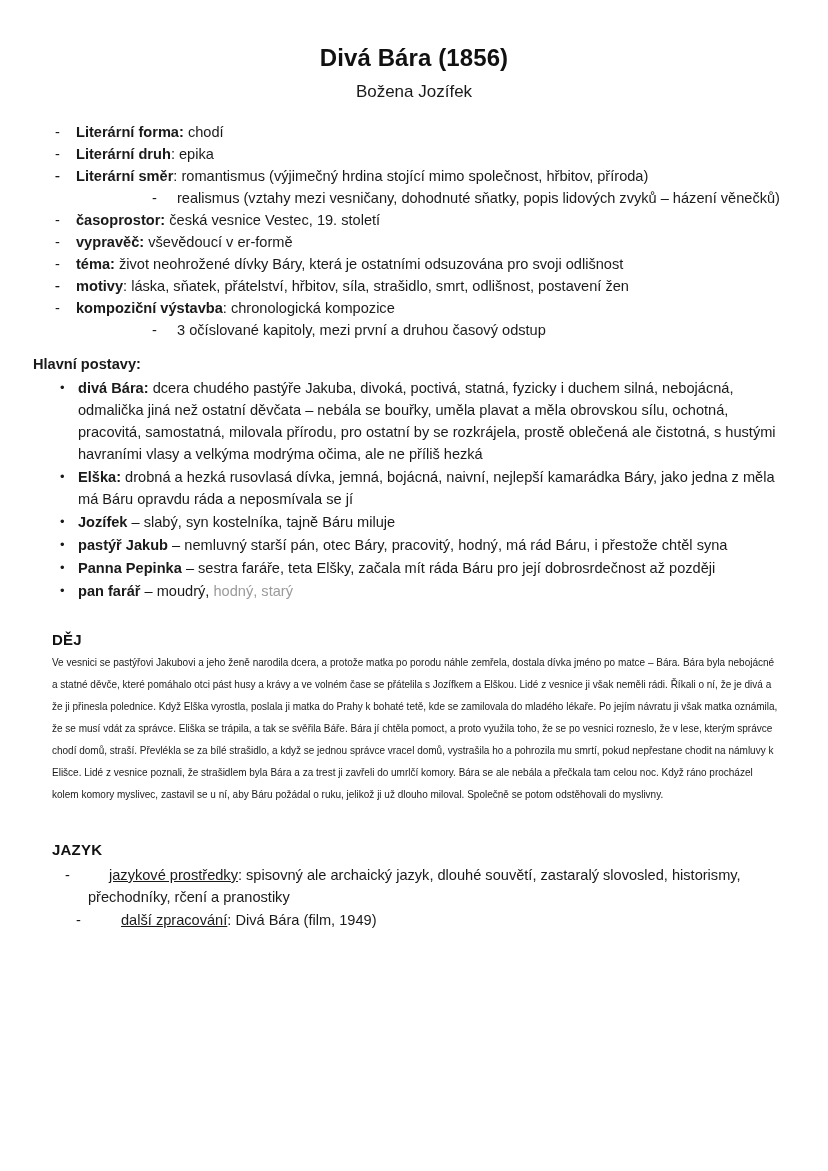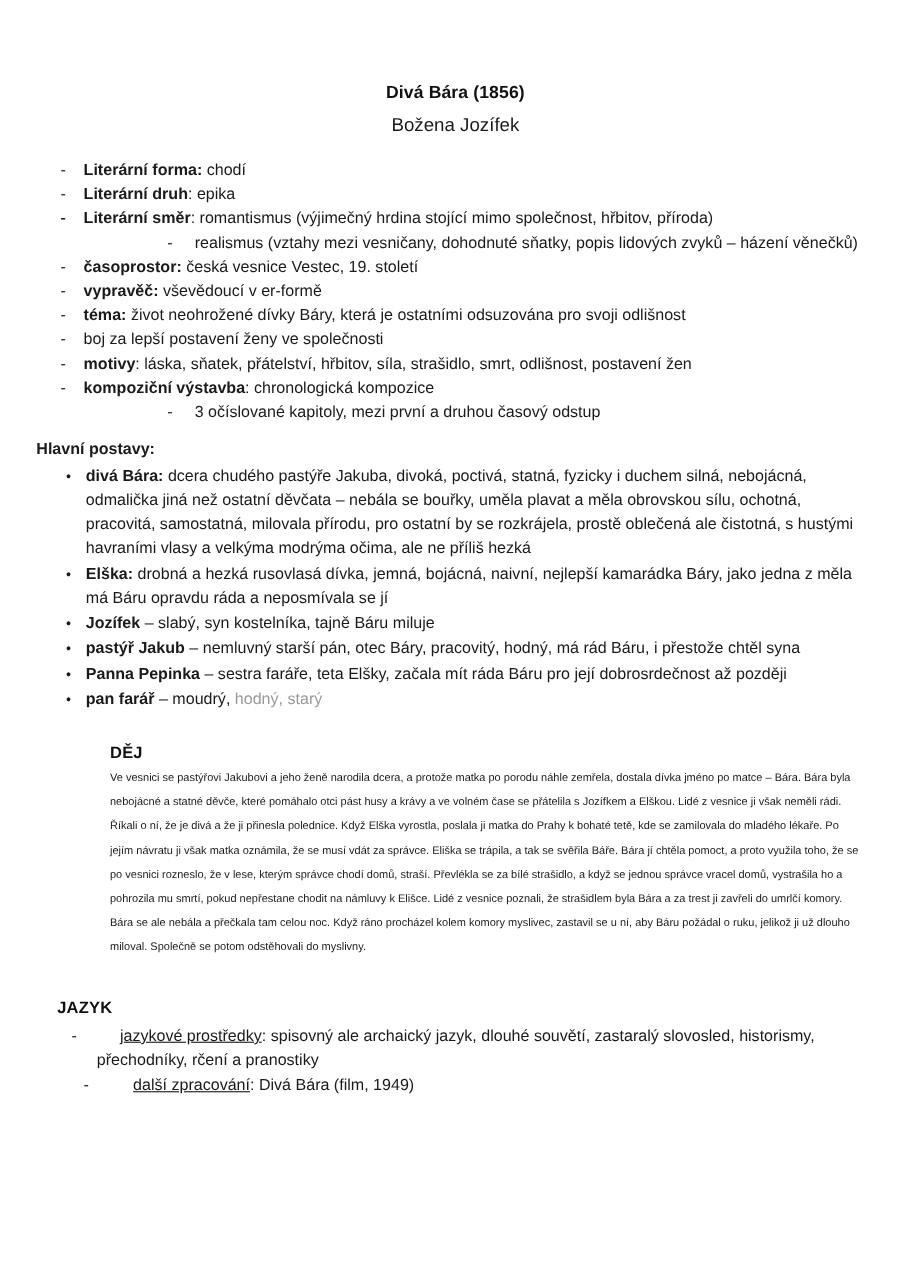--- a/index.html
+++ b/index.html
@@ -21,26 +21,26 @@
     position: relative;
     width: 828px;
     height: 1171px;
     padding: 0;
     background: #fff;
   }
 
   
   .title {
     text-align: center;
-    font-size: 16px;
+    font-size: 24px;
     font-weight: bold;
     letter-spacing: 0.1px;
     color: #111;
     margin: 0;
-    padding-top: 76px;
+    padding-top: 44px;
     line-height: 1.15;
   }
   .author {
     text-align: center;
     font-size: 17px;
     font-weight: normal;
     color: #1a1a1a;
     margin: 0;
     padding-top: 10px;
     line-height: 1.2;
@@ -99,21 +99,21 @@
 
   
   .heading {
     font-size: 15px;
     font-weight: bold;
     letter-spacing: 0.2px;
     padding-left: 52px;
     line-height: 20px;
     color: #111;
   }
-  .dej-block { margin-top: 28px; padding-left: 48px; }
+  .dej-block { margin-top: 28px; }
   .paragraph {
     font-size: 10px;
     line-height: 22px;
     padding-left: 52px;
     padding-right: 46px;
     text-align: left;
     margin-top: 2px;
     color: #1a1a1a;
   }
 
@@ -164,21 +164,20 @@
       <div class="row lvl1">
         <span class="marker">-</span>
         <span class="txt"><b>vypravěč:</b><span> vševědoucí v er-formě</span></span>
       </div>
       <div class="row lvl1">
         <span class="marker">-</span>
         <span class="txt"><b>téma:</b><span> život neohrožené dívky Báry, která je ostatními odsuzována pro svoji odlišnost</span></span>
       </div>
       <div class="row lvl1">
         <span class="marker">-</span>
-        <span class="txt"><span>boj za lepší postavení ženy ve společnosti</span></span>
       </div>
       <div class="row lvl1">
         <span class="marker">-</span>
         <span class="txt"><b>motivy</b><span>: láska, sňatek, přátelství, hřbitov, síla, strašidlo, smrt, odlišnost, postavení žen</span></span>
       </div>
       <div class="row lvl1">
         <span class="marker">-</span>
         <span class="txt"><b>kompoziční výstavba</b><span>: chronologická kompozice</span></span>
       </div>
       <div class="row lvl2">

